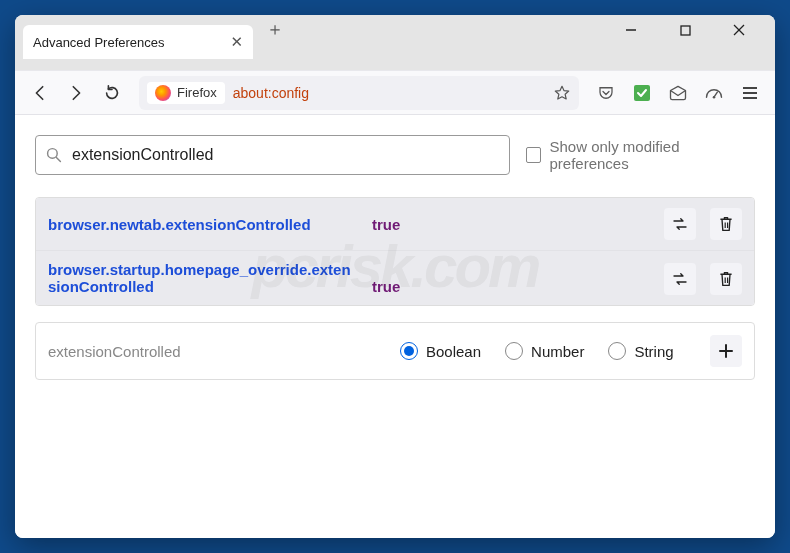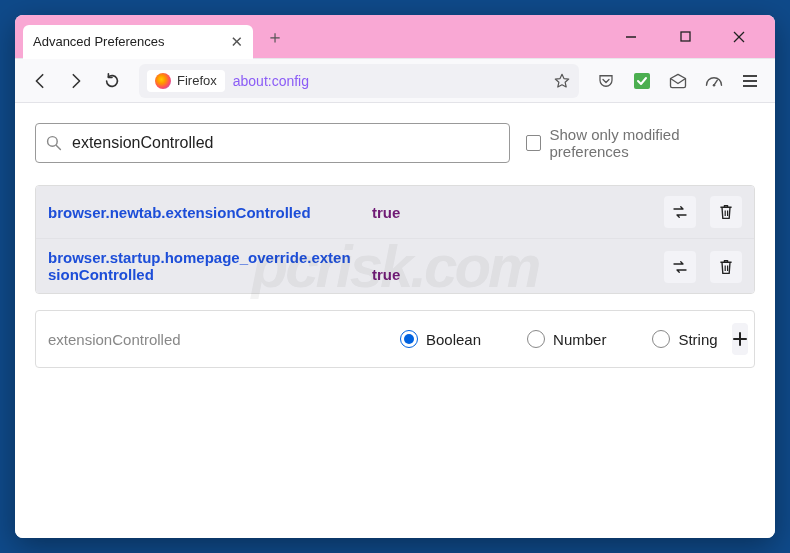--- a/index.html
+++ b/index.html
@@ -18,24 +18,23 @@
       right: 15px;
       bottom: 15px;
       background: #fff;
       border-radius: 8px;
       box-shadow: 0 8px 30px rgba(0,0,0,0.35);
       display: flex;
       flex-direction: column;
       overflow: hidden;
     }
     .titlebar {
-      height: 44px;
-      background: #f9a8d4;
-      display: flex;
-      align-items: center;
+      height: 56px;
+      background: #e5e5e5;
+      display: flex;
       padding: 0 8px;
       border-bottom: 1px solid #e8e8ec;
     }
     .tab {
       background: #fff;
       border-radius: 6px 6px 0 0;
       height: 34px;
       margin-top: 10px;
       padding: 0 10px;
       display: flex;
@@ -103,21 +102,21 @@
       align-items: center;
       gap: 6px;
       font-size: 13px;
       color: #333;
     }
     .ff-logo {
       width: 16px; height: 16px;
       background: radial-gradient(circle at 40% 40%, #ffcc00 0%, #ff9500 30%, #ff4f5e 60%, #9059ff 100%);
       border-radius: 50%;
     }
-    .url-text { color: #8b5cf6; font-size: 14px; }
+    .url-text { color: #c2410c; font-size: 14px; }
     .star-btn { margin-left: auto; color: #666; cursor: pointer; }
     .tool-icon {
       width: 30px; height: 30px;
       display: flex; align-items: center; justify-content: center;
       color: #555;
       cursor: pointer;
     }
     .ext-icon.green { color: #3b9c3b; }
     .content {
       flex: 1;
@@ -206,21 +205,21 @@
       padding: 12px;
       gap: 14px;
       font-size: 15px;
     }
     .new-pref-name {
       flex: 0 0 290px;
       color: #888;
     }
     .radios {
       display: flex;
-      gap: 46px;
+      gap: 24px;
       flex: 1;
       padding-left: 48px;
     }
     .radio-opt {
       display: flex;
       align-items: center;
       gap: 8px;
       cursor: pointer;
       color: #222;
     }

